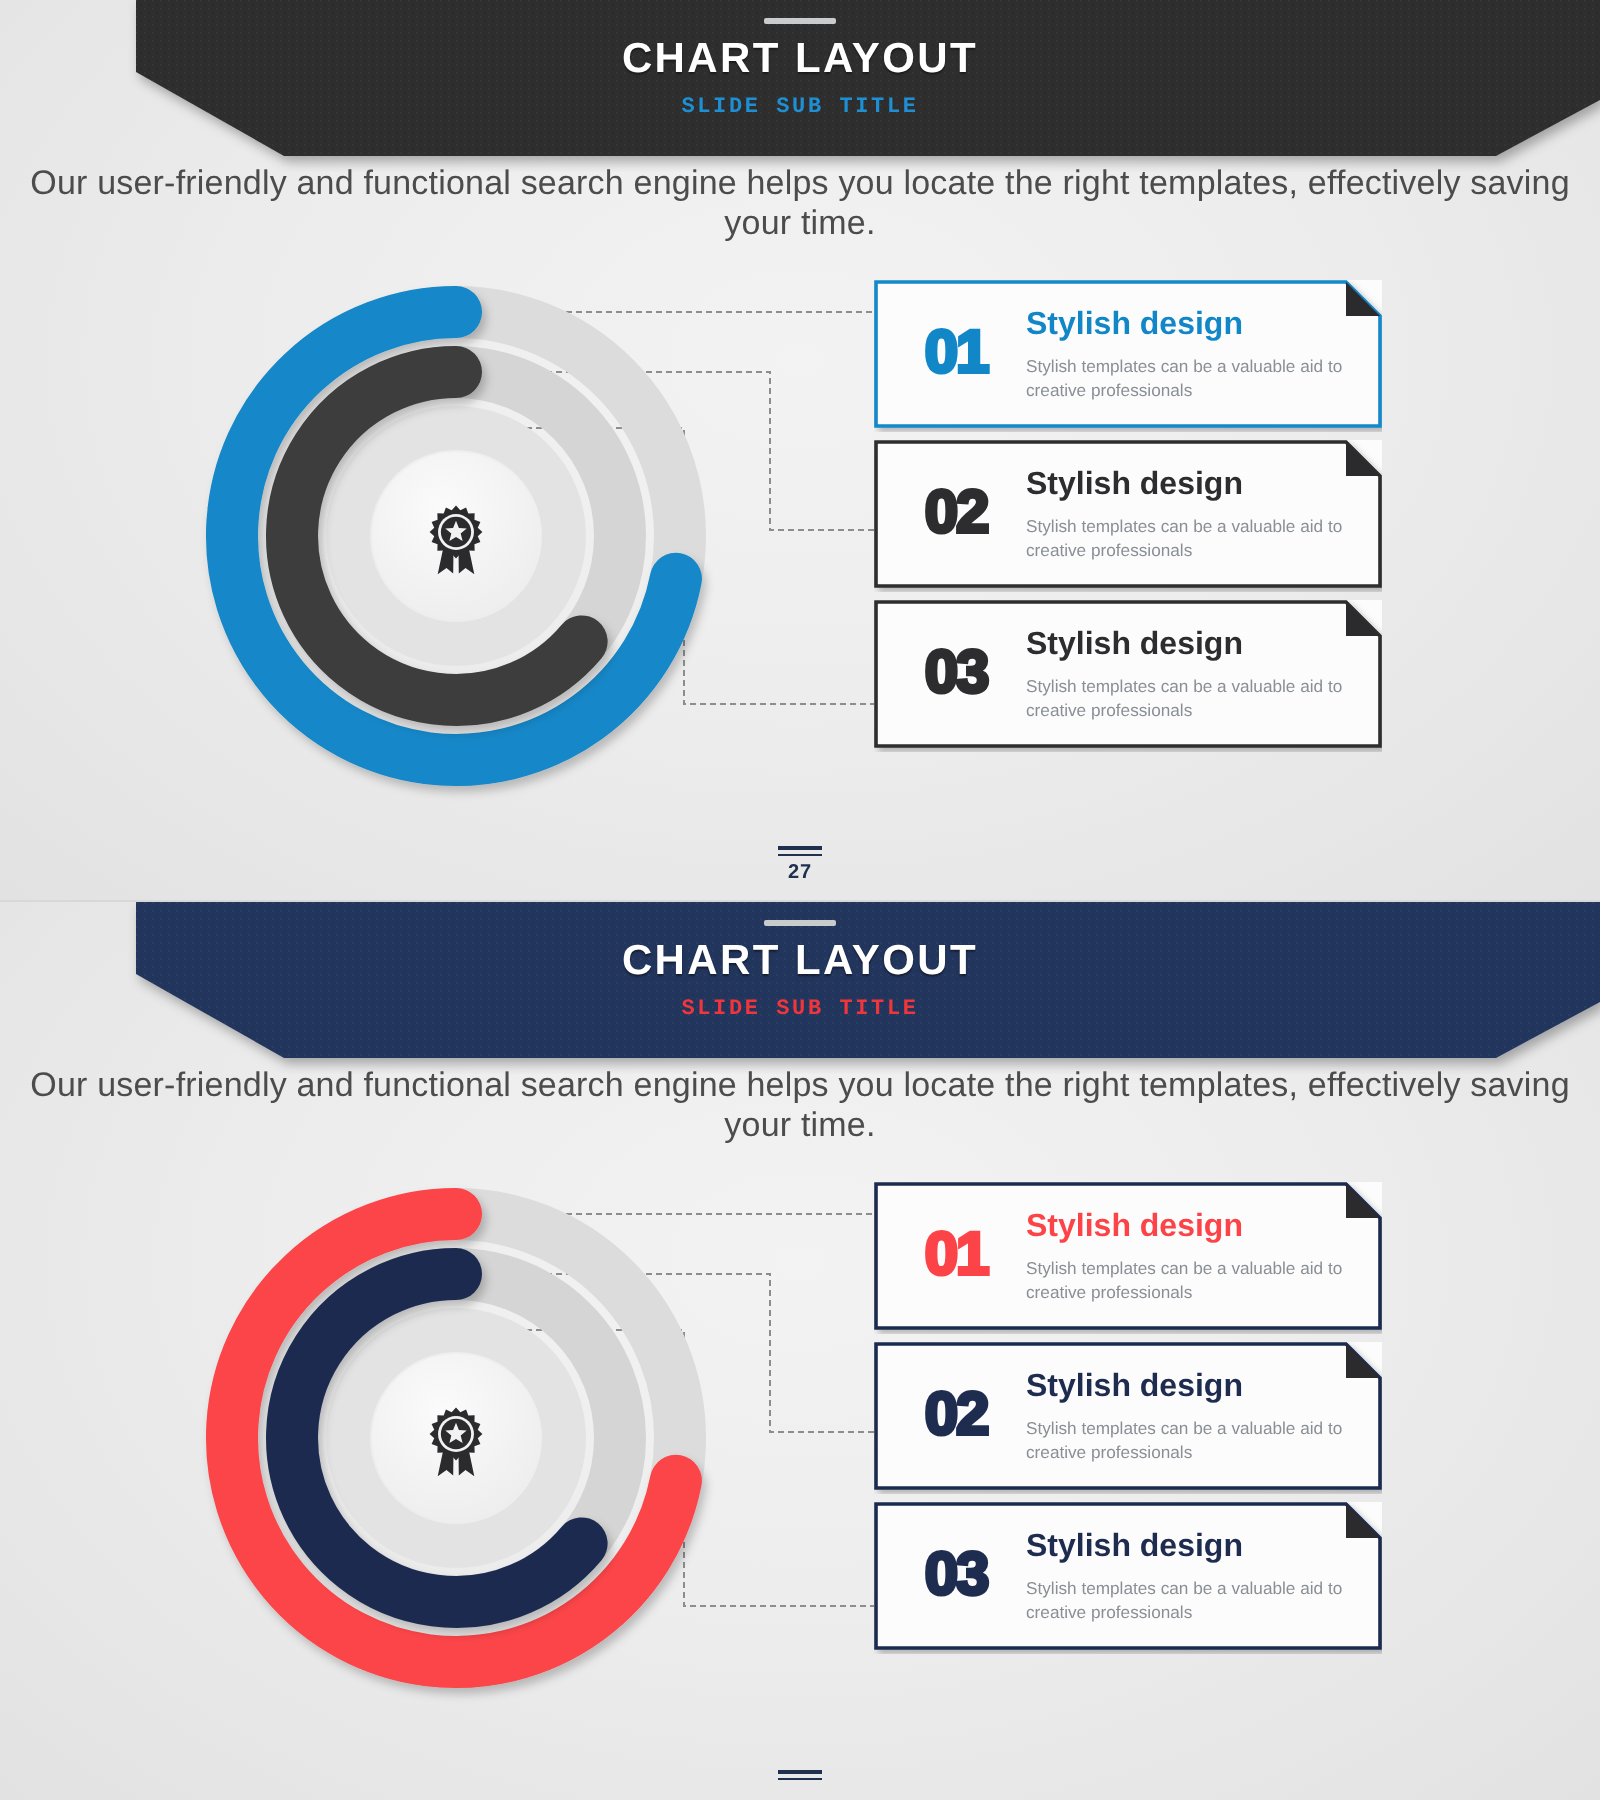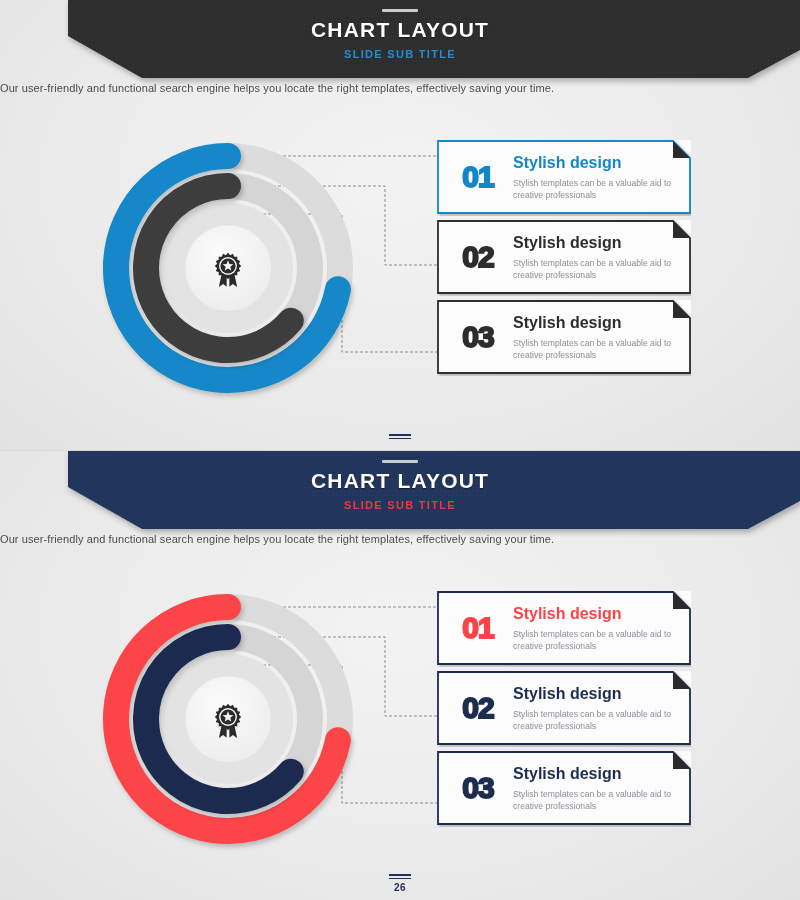--- a/index.html
+++ b/index.html
@@ -28,26 +28,26 @@
     display:flex;flex-direction:column;align-items:center;justify-content:flex-start;
     padding-top:9px;box-sizing:border-box;
   }
   .tick{width:36px;height:3px;background:#c9cbcd;margin-bottom:7px;border-radius:1px;}
   .btitle{
     font-size:21px;font-weight:bold;letter-spacing:1.2px;color:#ffffff;
     font-family:"Liberation Sans",sans-serif;line-height:1;
     text-shadow:0 1px 1px rgba(0,0,0,.45);
   }
   .bsub{
-    margin-top:9px;font-size:11px;font-weight:bold;letter-spacing:1.3px;line-height:1;
+    margin-top:9px;font-size:11px;font-weight:bold;letter-spacing:1.3px;line-height:1;font-family:Liberation Mono, monospace;
   }
 
   .lead{
-    position:absolute;top:82px;left:0;width:800px;
-    font-size:11px;color:#4c4c4c;letter-spacing:.1px;
+    position:absolute;top:82px;left:0;width:800px;text-align:center;
+    font-size:17px;color:#4c4c4c;letter-spacing:.1px;
   }
 
   
   .chart{position:absolute;left:78px;top:122px;width:300px;height:290px;}
   .chart svg{display:block;}
 
   
   .connectors{position:absolute;left:0;top:0;width:800px;height:450px;pointer-events:none;}
 
   
@@ -191,20 +191,21 @@
         <div class="ctext">
           <div class="chead" style="color: rgb(45, 45, 47);">Stylish design</div>
           <div class="cbody">Stylish templates can be a valuable aid to creative professionals</div>
         </div>
       </div>
         </div>
       </div>
       <div class="footer">
         <div class="fbar"></div>
                  <div class="fbar2"></div>
+                 <div class="fnum">27</div>
       </div>
     </div>
     <div class="slide">
       <div class="banner">
     <svg width="800" height="86" viewBox="0 0 800 86">
       <defs>
         <filter id="bsh1" x="-5%" y="-5%" width="115%" height="130%">
           <feDropShadow dx="2" dy="3" stdDeviation="3" flood-color="#000" flood-opacity="0.30"></feDropShadow>
         </filter>
         <pattern id="noise1" width="4" height="4" patternUnits="userSpaceOnUse">
@@ -307,16 +308,15 @@
         <div class="ctext">
           <div class="chead" style="color: rgb(30, 44, 79);">Stylish design</div>
           <div class="cbody">Stylish templates can be a valuable aid to creative professionals</div>
         </div>
       </div>
         </div>
       </div>
       <div class="footer">
         <div class="fbar"></div>
                  <div class="fbar2"></div>
-                 <div class="fnum">26</div>
       </div>
     </div>
   </div>
 
 </body></html>

